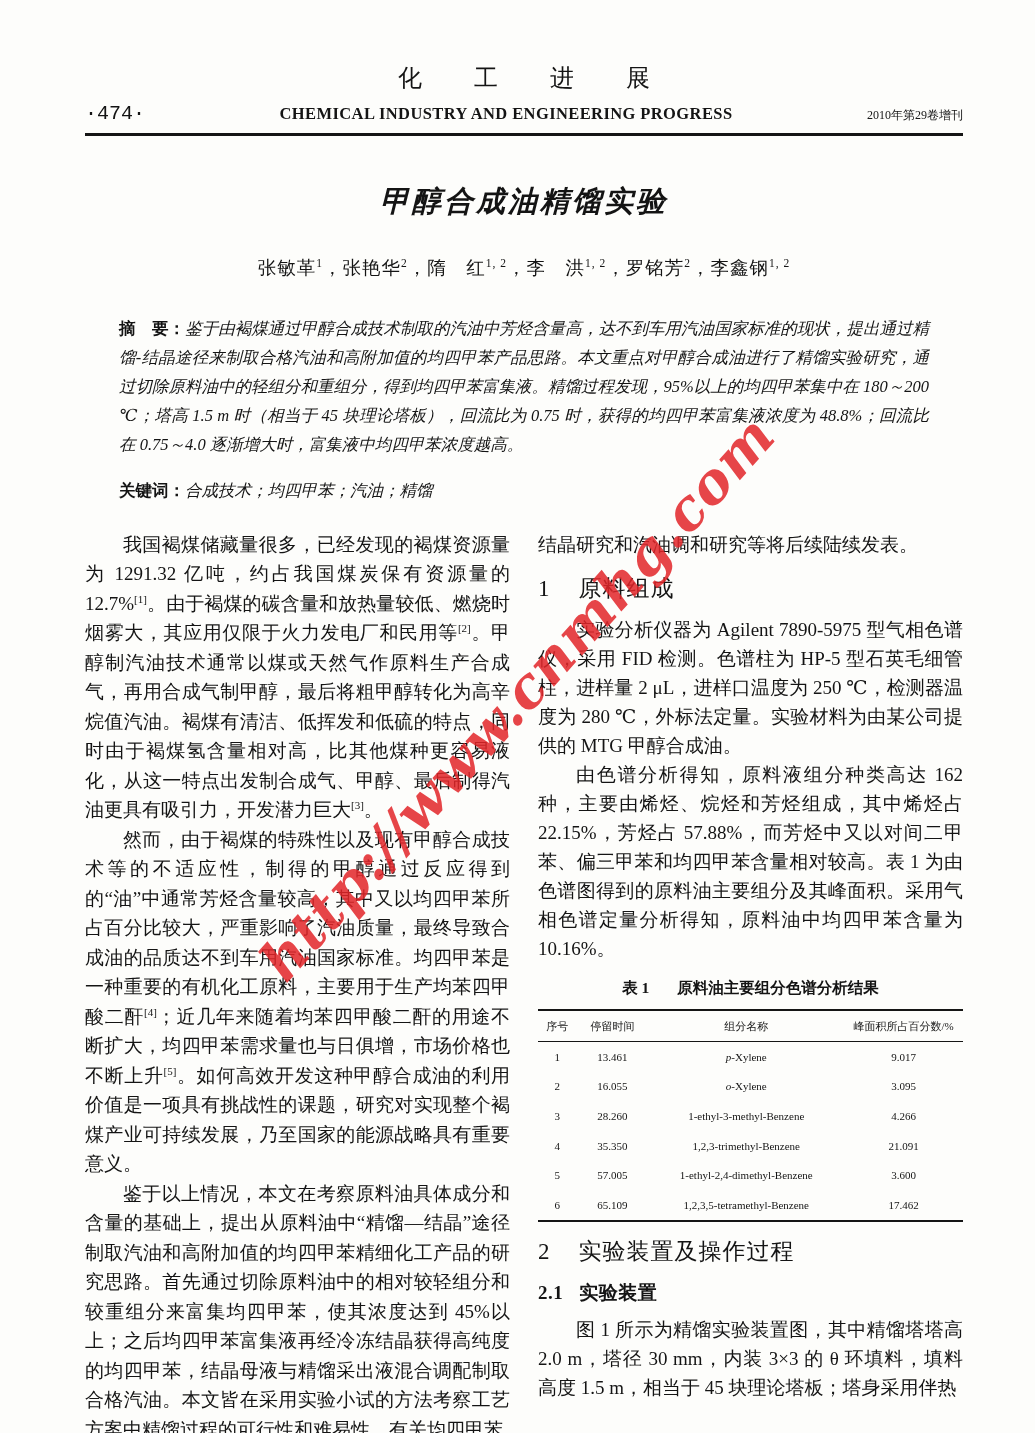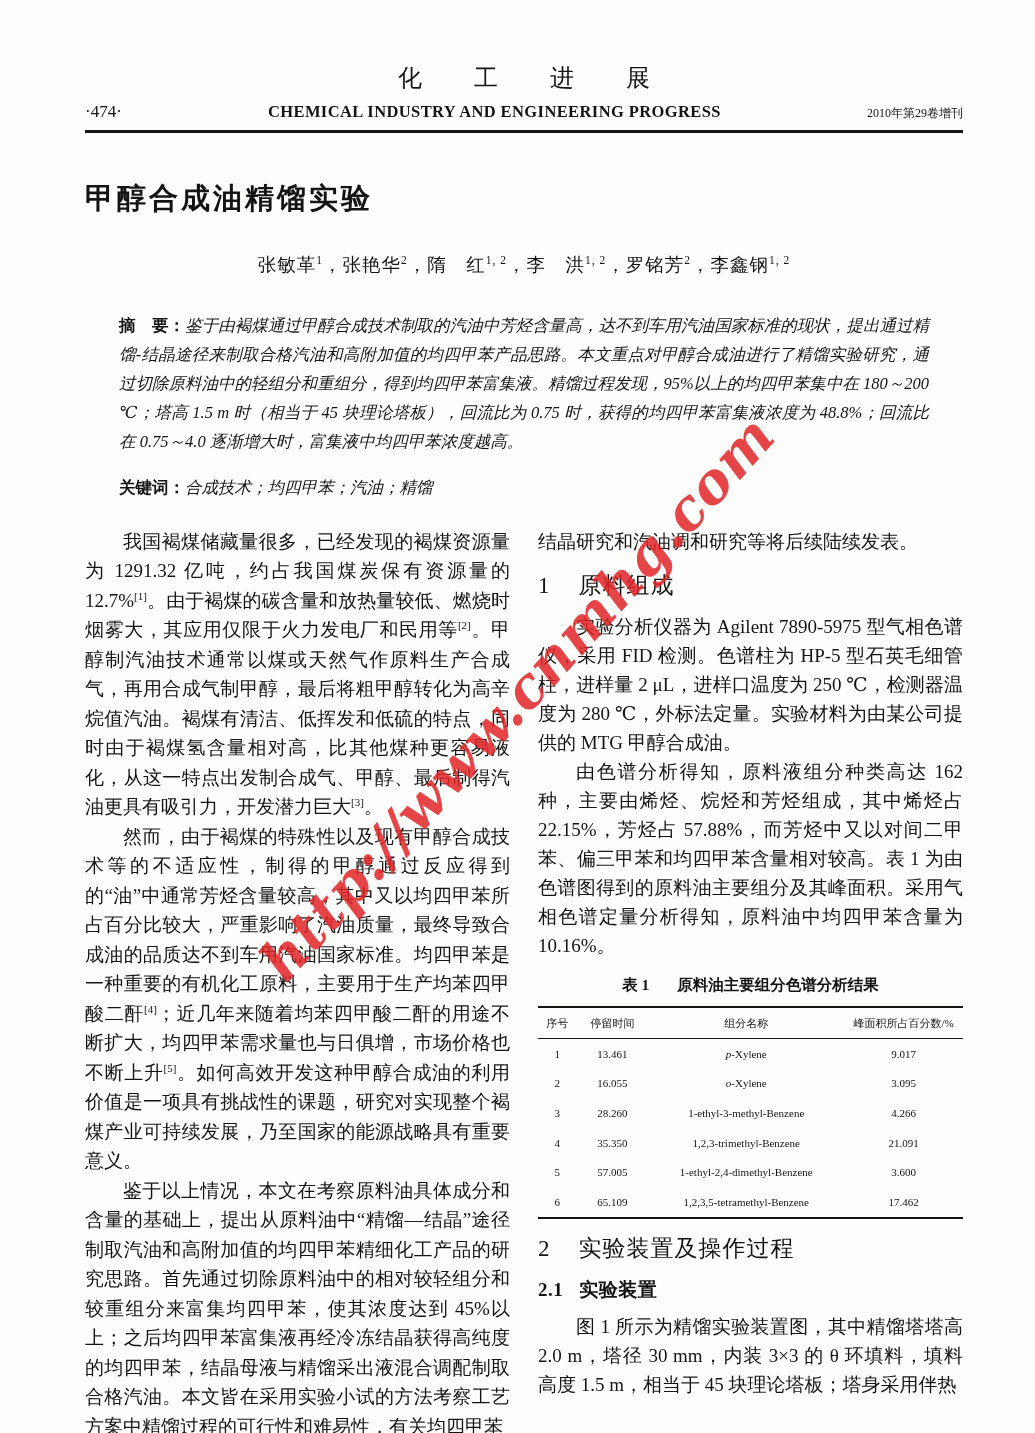--- a/index.html
+++ b/index.html
@@ -19,32 +19,33 @@
     text-align: center;
     font-size: 24px;
     letter-spacing: 52px;
     text-indent: 52px; 
     white-space: nowrap;
   }
   .header-row {
     display: flex; align-items: baseline; justify-content: space-between;
     margin-top: 8px;
   }
-  .page-no { font-size: 17px; }
+  .page-no { font-size: 20px; font-family: Liberation Mono, monospace; }
   .journal-en { font-size: 16.5px; font-weight: 700; letter-spacing: 0.4px; }
   .issue { font-size: 12px; }
   .header-rule { border: none; border-top: 3.5px solid #151515; margin: 8px 0 0 0; }
 
   
   h1.article-title {
     margin: 46px 0 0 0;
-    text-align: left;
+    text-align: center;
     font-size: 29px;
     font-weight: 700;
     letter-spacing: 3px;
+    font-style: italic;
   }
   .authors {
     margin-top: 33px;
     text-align: center;
     font-size: 18.5px;
     letter-spacing: 1px;
   }
   .authors sup { font-size: 11.5px; }
   .affiliation {
     margin-top: 13px;

